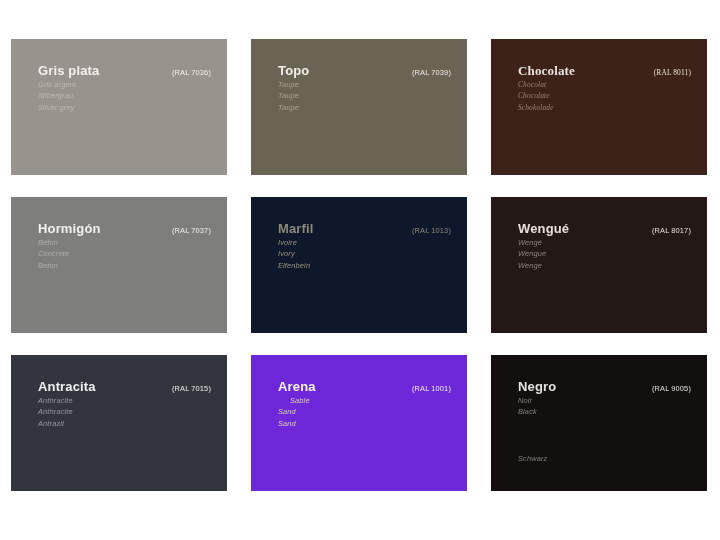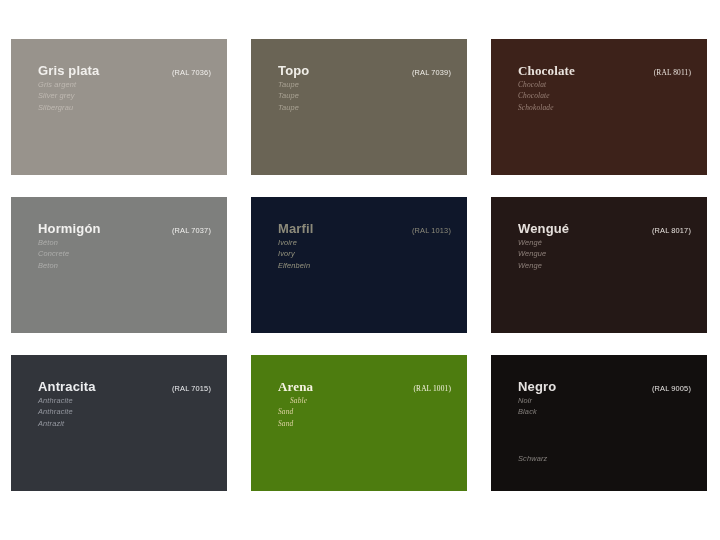--- a/index.html
+++ b/index.html
@@ -75,22 +75,22 @@
 <body>
 
 <div id="swatch-grid">
     <div class="swatch" style="background: rgb(152, 147, 140);">
       <div class="swatch-text">
         <div class="name-row">
           <span class="swatch-name" style="color: rgb(242, 240, 237);">Gris plata</span>
           <span class="swatch-ral" style="color: rgb(242, 240, 237);">(RAL 7036)</span>
         </div>
         <div class="swatch-alt" style="color: rgb(191, 185, 178);">Gris argent</div>
+        <div class="swatch-alt" style="color: rgb(191, 185, 178);">Silbergrau</div>
         <div class="swatch-alt" style="color: rgb(191, 185, 178);">Silver grey</div>
-        <div class="swatch-alt" style="color: rgb(191, 185, 178);">Silbergrau</div>
       </div>
     </div>
     <div class="swatch" style="background: rgb(106, 100, 85);">
       <div class="swatch-text">
         <div class="name-row">
           <span class="swatch-name" style="color: rgb(240, 238, 232);">Topo</span>
           <span class="swatch-ral" style="color: rgb(240, 238, 232);">(RAL 7039)</span>
         </div>
         <div class="swatch-alt" style="color: rgb(168, 161, 146);">Taupe</div>
         <div class="swatch-alt" style="color: rgb(168, 161, 146);">Taupe</div>
@@ -145,21 +145,21 @@
       <div class="swatch-text">
         <div class="name-row">
           <span class="swatch-name" style="color: rgb(237, 238, 240);">Antracita</span>
           <span class="swatch-ral" style="color: rgb(237, 238, 240);">(RAL 7015)</span>
         </div>
         <div class="swatch-alt" style="color: rgb(149, 152, 160);">Anthracite</div>
         <div class="swatch-alt" style="color: rgb(149, 152, 160);">Anthracite</div>
         <div class="swatch-alt" style="color: rgb(149, 152, 160);">Antrazit</div>
       </div>
     </div>
-    <div class="swatch" style="background: #4d7c0f; font-family: Liberation Serif, serif;">
+    <div class="swatch" style="background: #6d28d9;">
       <div class="swatch-text">
         <div class="name-row">
           <span class="swatch-name" style="color: rgb(246, 243, 226);">Arena</span>
           <span class="swatch-ral" style="color: rgb(246, 243, 226);">(RAL 1001)</span>
         </div>
         <div class="swatch-alt" style="color: rgb(220, 210, 162); margin-left: 12px;">Sable</div>
         <div class="swatch-alt" style="color: rgb(220, 210, 162);">Sand</div>
         <div class="swatch-alt" style="color: rgb(220, 210, 162);">Sand</div>
       </div>
     </div>

